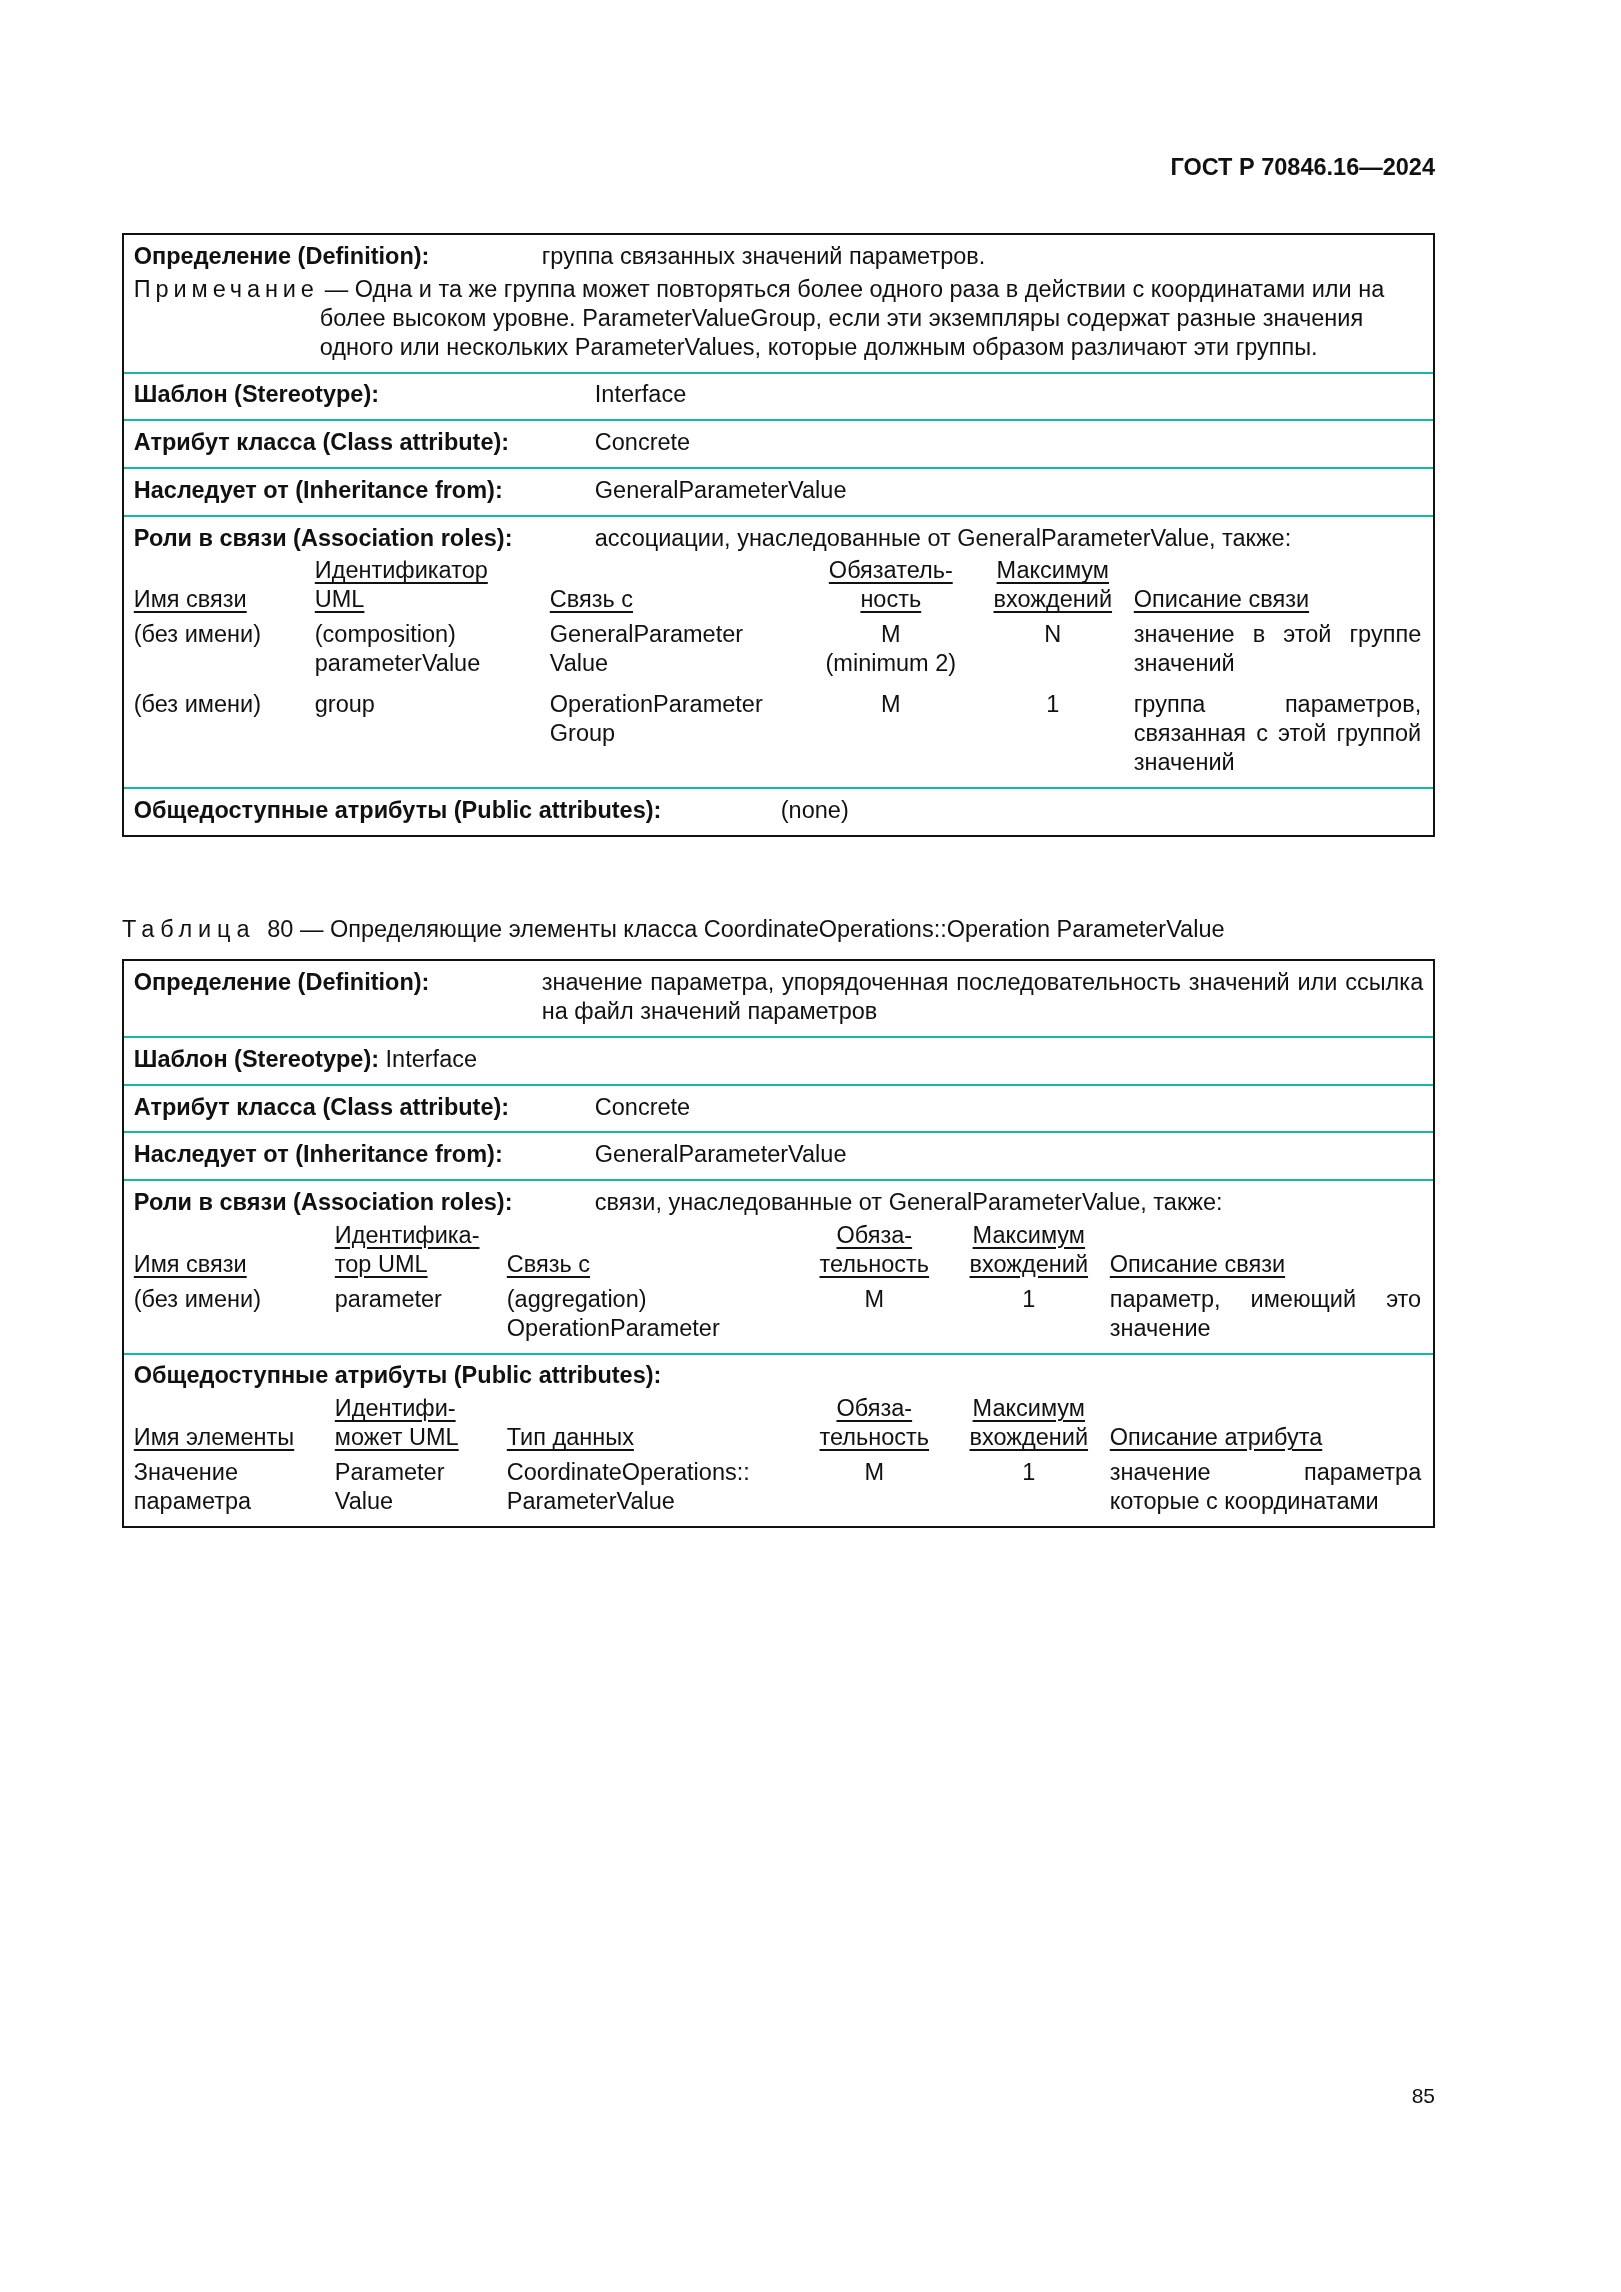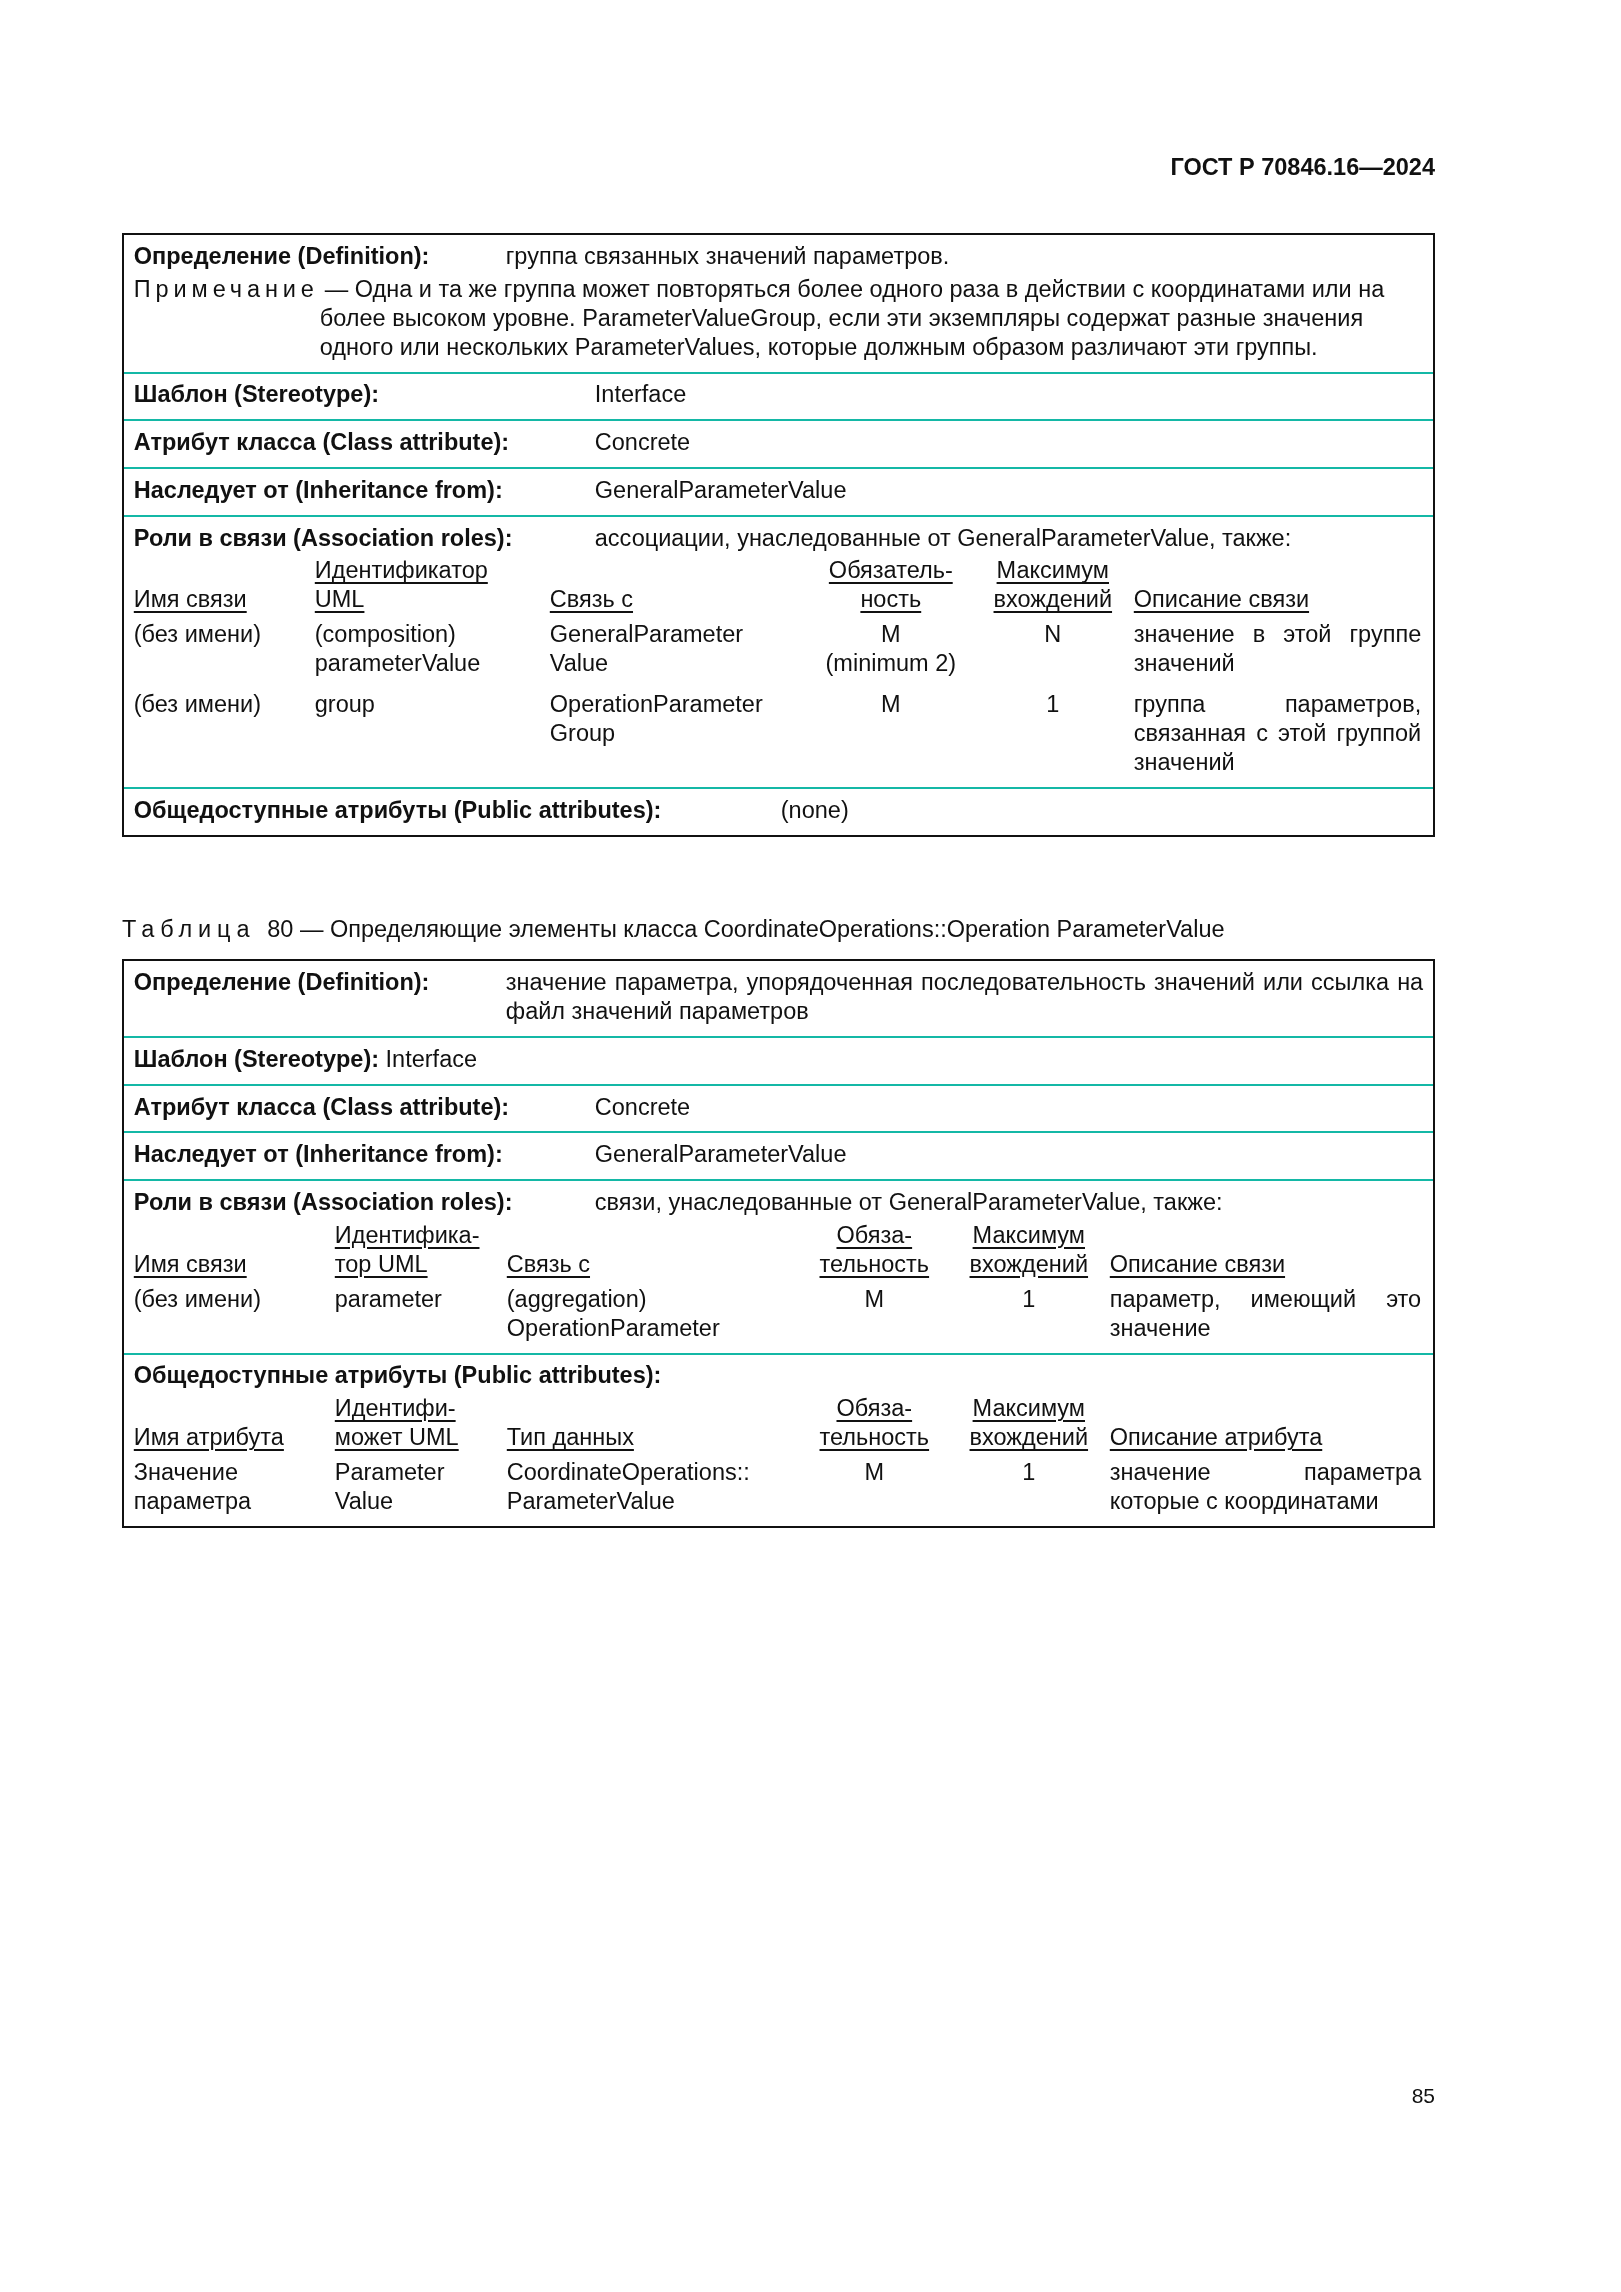--- a/index.html
+++ b/index.html
@@ -25,21 +25,21 @@
   }
   .caption { font-size: 23.5px; margin-bottom: 15.7px; }
   .caption .sp { letter-spacing: 5.9px; margin-right: 11.8px; }
   .caption-gap { margin-top: 78px; }
 
   .gtable { border: 2.9px solid #111; width: 100%; }
   .trow { border-top: 2px solid #14b8a6; padding: 6.9px 9.8px 9.8px 9.8px; }
   .trow:first-child { border-top: none; }
 
   .lv { display: grid; }
-  .t380 { grid-template-columns: 372px 1fr; }
+  .t380 { grid-template-columns: 372px 1fr; gap: 36px; }
   .t470 { grid-template-columns: 461px 1fr; }
   .t660 { grid-template-columns: 647px 1fr; }
   .b { font-weight: bold; }
   .j { text-align: justify; }
   .c { text-align: center; }
   .pre { white-space: pre-line; }
 
   .note { margin-top: 3.9px; padding-left: 186px; text-indent: -186px; }
   .note-word { letter-spacing: 4.9px; margin-right: 5.9px; }
 
@@ -203,21 +203,21 @@
           <div class="pre c">M</div>
           <div class="c">1</div>
           <div class="j desc">параметр, имеющий это значение</div>
         </div>
       </div>
 
       <div class="trow">
         <div class="b">Общедоступные атрибуты (Public attributes):</div>
 
         <div class="sub sub80 head">
-          <div>Имя атрибута</div>
+          <div>Имя элементы</div>
           <div class="pre">Идентифи-
 может UML</div>
           <div>Тип данных</div>
           <div class="pre c">Обяза-
 тельность</div>
           <div class="pre c">Максимум
 вхождений</div>
           <div>Описание атрибута</div>
         </div>
 

